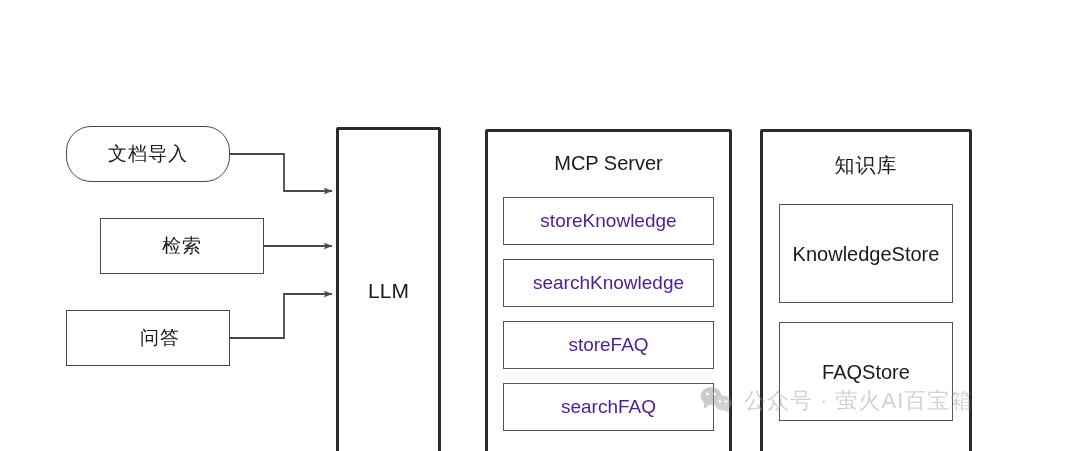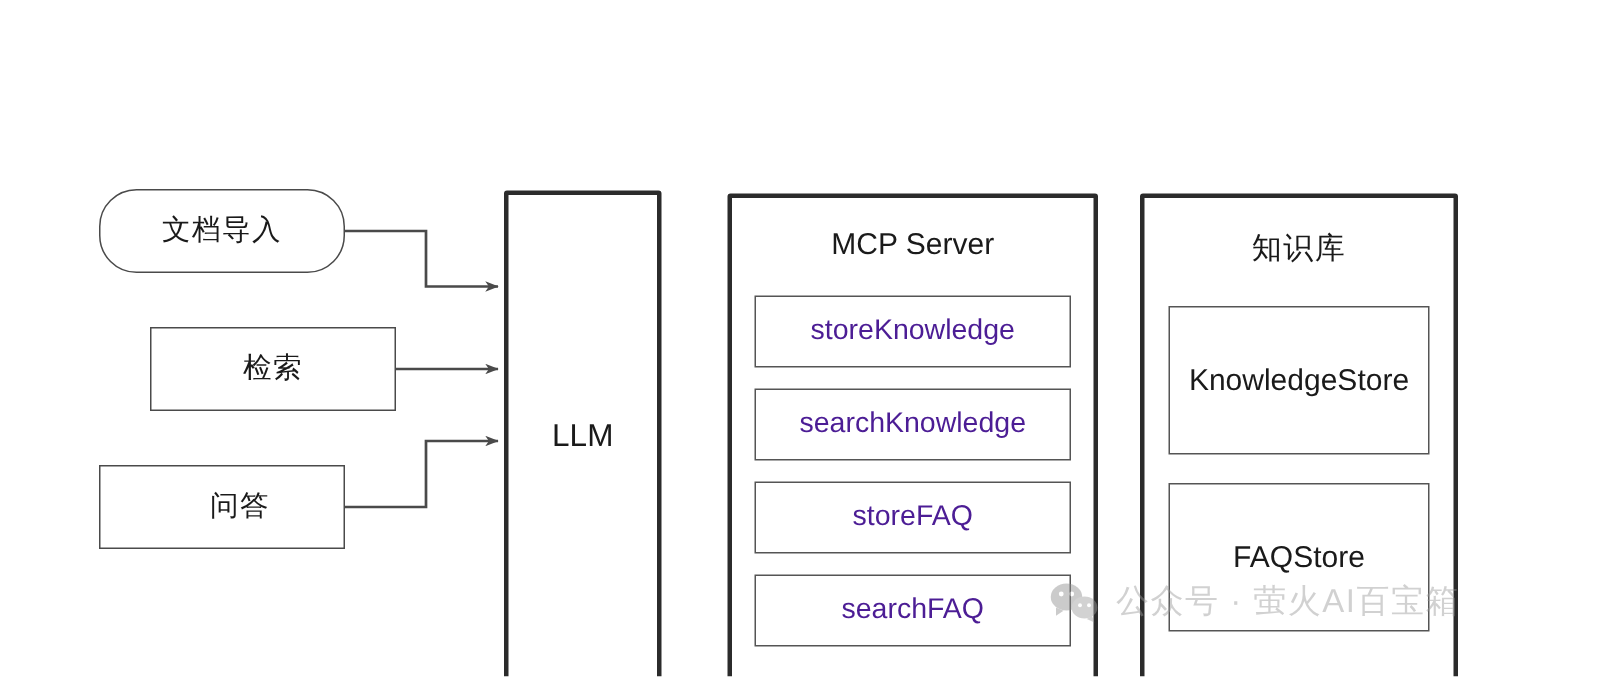--- a/index.html
+++ b/index.html
@@ -127,21 +127,21 @@
     left: 0;
     top: 0;
     width: 1080px;
     height: 451px;
   }
   #watermark {
     position: absolute;
     left: 700px;
     top: 386px;
     display: flex;
-    align-items: flex-end;
+    align-items: flex-start;
     gap: 10px;
     opacity: 0.45;
     pointer-events: none;
   }
   #watermark-text {
     font-size: 22px;
     color: #9a9a9a;
     letter-spacing: 1px;
     white-space: nowrap;
   }

